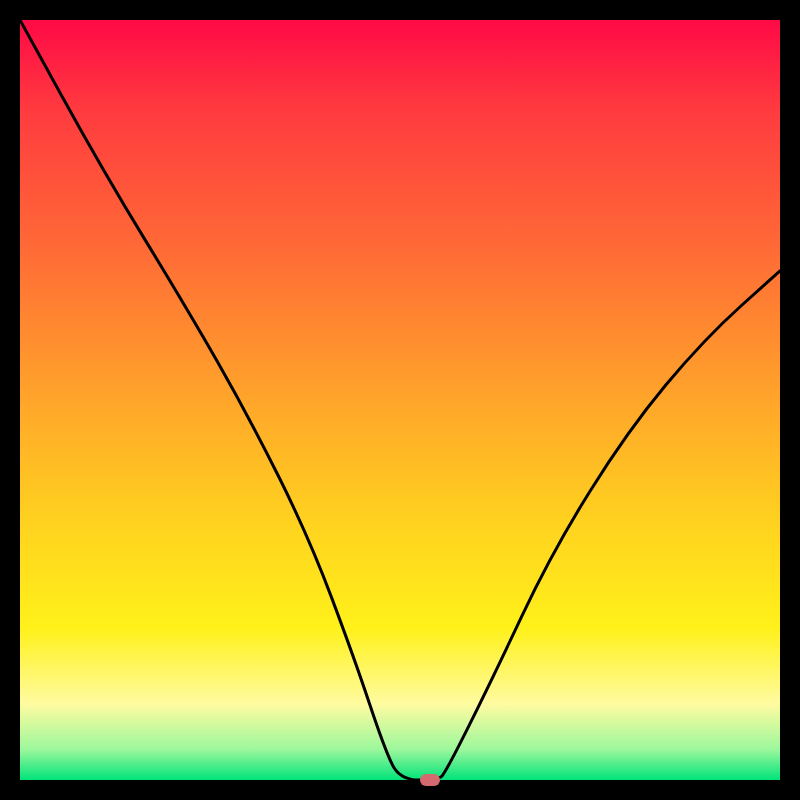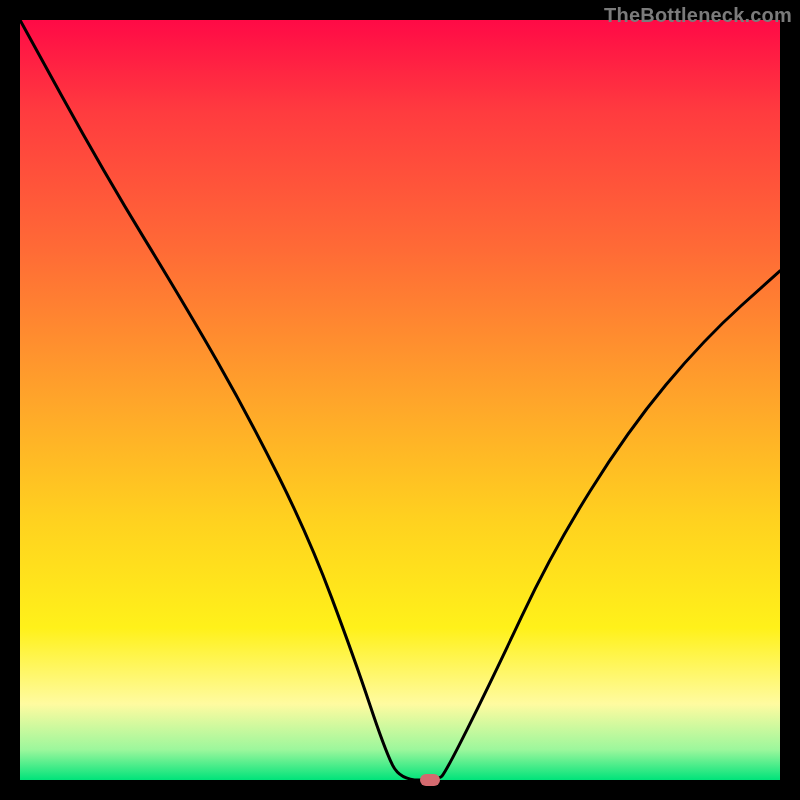--- a/index.html
+++ b/index.html
@@ -66,14 +66,13 @@
 
 <div class="stage">
   <div class="plot"></div>
 
   <svg class="curve" viewBox="0 0 760 760" preserveAspectRatio="none">
     <path id="curve-path" fill="none" stroke="#000" stroke-width="3" stroke-linejoin="round" stroke-linecap="round" d="M 0 0 Q 0 0 41.8 76 Q 83.6 152 125.39999999999999 220.4 Q 167.2 288.8 197.6 342 Q 228 395.2 258.4 456 Q 288.8 516.8 311.6 577.5999999999999 Q 334.4 638.4 349.6 684 Q 364.8 729.6 372.4 744.8 Q 380 760 399 760 Q 418.00000000000006 760 421.80000000000007 756.2 Q 425.6 752.4 448.4 706.8 Q 471.2 661.2 501.6 596.6 Q 532 532 570 471.2 Q 608 410.4 646 364.8 Q 684 319.20000000000005 722 285 T 760 250.79999999999995"></path>
   </svg>
 
   <div id="marker-dot" class="dot" style="left: 430.4px; top: 780px; background: rgb(212, 106, 111);"></div>
 
-  <div class="watermark">TheBottleneck.com</div>
 </div>
 
 </body></html>

